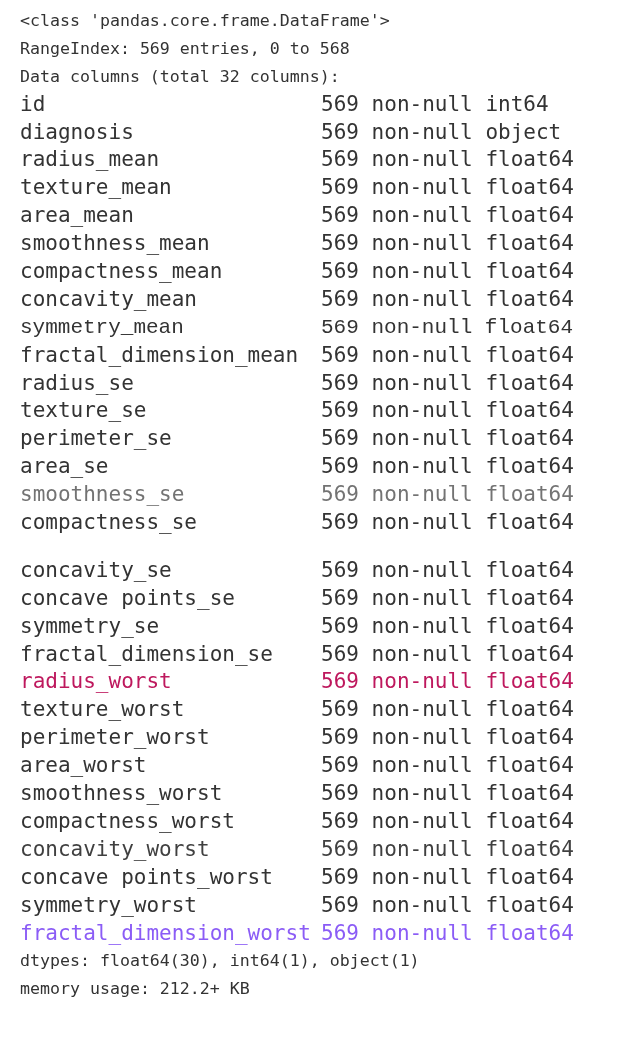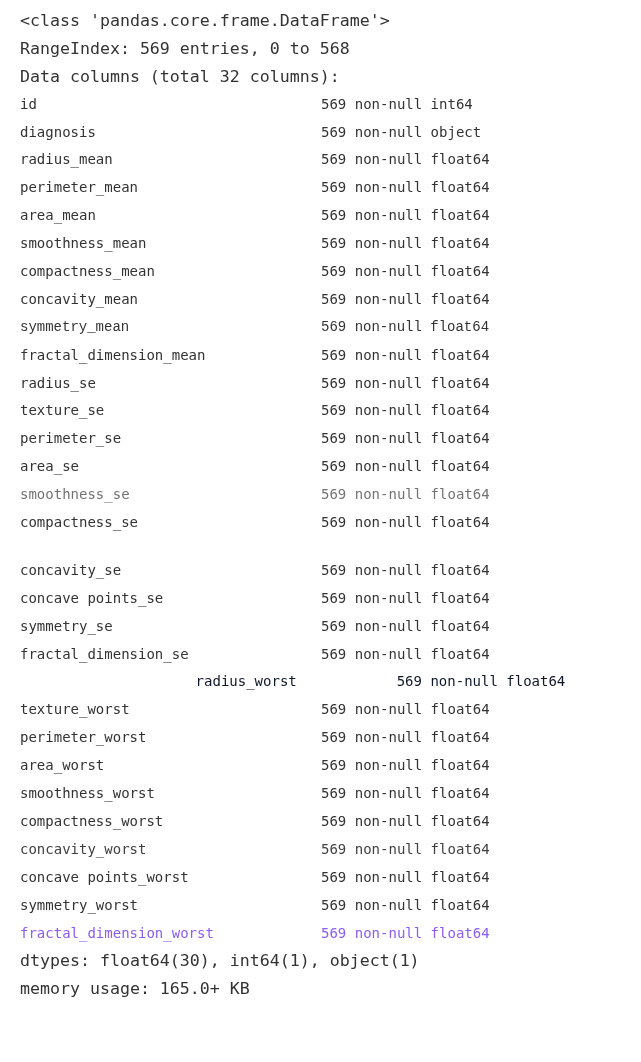--- a/index.html
+++ b/index.html
@@ -29,21 +29,21 @@
     font-size: 16.6px;
     color: #333333;
     white-space: pre;
     letter-spacing: 0px;
     font-family: "DejaVu Sans Mono", "Liberation Mono", monospace;
   }
   .row {
     display: block;
     height: 27.9px;
     line-height: 27.9px;
-    font-size: 14px;
+    font-size: 21px;
     color: #333333;
     white-space: pre;
     position: relative;
     font-family: "DejaVu Sans Mono", "Liberation Mono", monospace;
   }
   .col-name {
     display: inline-block;
     width: 301px;
     white-space: pre;
     vertical-align: top;
@@ -59,43 +59,43 @@
 <body style="background: rgb(255, 255, 255);">
 
 <div id="console" style="background: rgb(255, 255, 255);">
   <div class="line" style="color: rgb(51, 51, 51);">&lt;class 'pandas.core.frame.DataFrame'&gt;</div>
   <div class="line" style="color: rgb(51, 51, 51);">RangeIndex: 569 entries, 0 to 568</div>
   <div class="line" style="color: rgb(51, 51, 51);">Data columns (total 32 columns):</div>
   <div id="column-rows">
       <div class="row" style="color: rgb(51, 51, 51);"><span class="col-name">id</span><span class="col-count"><span>569</span> <span>non-null</span> <span>int64</span></span></div>
       <div class="row" style="color: rgb(51, 51, 51);"><span class="col-name">diagnosis</span><span class="col-count"><span>569</span> <span>non-null</span> <span>object</span></span></div>
       <div class="row" style="color: rgb(51, 51, 51);"><span class="col-name">radius_mean</span><span class="col-count"><span>569</span> <span>non-null</span> <span>float64</span></span></div>
-      <div class="row" style="color: rgb(51, 51, 51);"><span class="col-name">perimeter_mean</span><span class="col-count"><span>569</span> <span>non-null</span> <span>float64</span></span></div>
+      <div class="row" style="color: rgb(51, 51, 51);"><span class="col-name">texture_mean</span><span class="col-count"><span>569</span> <span>non-null</span> <span>float64</span></span></div>
       <div class="row" style="color: rgb(51, 51, 51);"><span class="col-name">area_mean</span><span class="col-count"><span>569</span> <span>non-null</span> <span>float64</span></span></div>
       <div class="row" style="color: rgb(51, 51, 51);"><span class="col-name">smoothness_mean</span><span class="col-count"><span>569</span> <span>non-null</span> <span>float64</span></span></div>
       <div class="row" style="color: rgb(51, 51, 51);"><span class="col-name">compactness_mean</span><span class="col-count"><span>569</span> <span>non-null</span> <span>float64</span></span></div>
       <div class="row" style="color: rgb(51, 51, 51);"><span class="col-name">concavity_mean</span><span class="col-count"><span>569</span> <span>non-null</span> <span>float64</span></span></div>
       <div class="row" style="color: rgb(51, 51, 51); font-family: Liberation Mono, monospace;"><span class="col-name">symmetry_mean</span><span class="col-count"><span>569</span> <span>non-null</span> <span>float64</span></span></div>
       <div class="row" style="color: rgb(51, 51, 51);"><span class="col-name">fractal_dimension_mean</span><span class="col-count"><span>569</span> <span>non-null</span> <span>float64</span></span></div>
       <div class="row" style="color: rgb(51, 51, 51);"><span class="col-name">radius_se</span><span class="col-count"><span>569</span> <span>non-null</span> <span>float64</span></span></div>
       <div class="row" style="color: rgb(51, 51, 51);"><span class="col-name">texture_se</span><span class="col-count"><span>569</span> <span>non-null</span> <span>float64</span></span></div>
       <div class="row" style="color: rgb(51, 51, 51);"><span class="col-name">perimeter_se</span><span class="col-count"><span>569</span> <span>non-null</span> <span>float64</span></span></div>
       <div class="row" style="color: rgb(51, 51, 51);"><span class="col-name">area_se</span><span class="col-count"><span>569</span> <span>non-null</span> <span>float64</span></span></div>
       <div class="row" style="color: #737373;"><span class="col-name">smoothness_se</span><span class="col-count"><span>569</span> <span>non-null</span> <span>float64</span></span></div>
       <div class="row" style="color: rgb(51, 51, 51);"><span class="col-name">compactness_se</span><span class="col-count"><span>569</span> <span>non-null</span> <span>float64</span></span></div>
       <div class="row" style="color: rgb(51, 51, 51); margin-top: 20px;"><span class="col-name">concavity_se</span><span class="col-count"><span>569</span> <span>non-null</span> <span>float64</span></span></div>
       <div class="row" style="color: rgb(51, 51, 51);"><span class="col-name">concave points_se</span><span class="col-count"><span>569</span> <span>non-null</span> <span>float64</span></span></div>
       <div class="row" style="color: rgb(51, 51, 51);"><span class="col-name">symmetry_se</span><span class="col-count"><span>569</span> <span>non-null</span> <span>float64</span></span></div>
       <div class="row" style="color: rgb(51, 51, 51);"><span class="col-name">fractal_dimension_se</span><span class="col-count"><span>569</span> <span>non-null</span> <span>float64</span></span></div>
-      <div class="row" style="color: #0f172a; text-align: center;"><span class="col-name">radius_worst</span><span class="col-count"><span>569</span> <span>non-null</span> <span>float64</span></span></div>
+      <div class="row" style="color: #be185d;"><span class="col-name">radius_worst</span><span class="col-count"><span>569</span> <span>non-null</span> <span>float64</span></span></div>
       <div class="row" style="color: rgb(51, 51, 51);"><span class="col-name">texture_worst</span><span class="col-count"><span>569</span> <span>non-null</span> <span>float64</span></span></div>
       <div class="row" style="color: rgb(51, 51, 51);"><span class="col-name">perimeter_worst</span><span class="col-count"><span>569</span> <span>non-null</span> <span>float64</span></span></div>
       <div class="row" style="color: rgb(51, 51, 51);"><span class="col-name">area_worst</span><span class="col-count"><span>569</span> <span>non-null</span> <span>float64</span></span></div>
       <div class="row" style="color: rgb(51, 51, 51);"><span class="col-name">smoothness_worst</span><span class="col-count"><span>569</span> <span>non-null</span> <span>float64</span></span></div>
       <div class="row" style="color: rgb(51, 51, 51);"><span class="col-name">compactness_worst</span><span class="col-count"><span>569</span> <span>non-null</span> <span>float64</span></span></div>
       <div class="row" style="color: #404040;"><span class="col-name">concavity_worst</span><span class="col-count"><span>569</span> <span>non-null</span> <span>float64</span></span></div>
       <div class="row" style="color: rgb(51, 51, 51);"><span class="col-name">concave points_worst</span><span class="col-count"><span>569</span> <span>non-null</span> <span>float64</span></span></div>
       <div class="row" style="color: rgb(51, 51, 51);"><span class="col-name">symmetry_worst</span><span class="col-count"><span>569</span> <span>non-null</span> <span>float64</span></span></div>
       <div class="row" style="color: #8b5cf6;"><span class="col-name">fractal_dimension_worst</span><span class="col-count"><span>569</span> <span>non-null</span> <span>float64</span></span></div>
     </div>
   <div class="line" style="color: rgb(51, 51, 51);">dtypes: float64(30), int64(1), object(1)</div>
-  <div class="line" style="color: rgb(51, 51, 51);">memory usage: 165.0+ KB</div>
+  <div class="line" style="color: rgb(51, 51, 51);">memory usage: 212.2+ KB</div>
 </div>
 
 </body></html>

